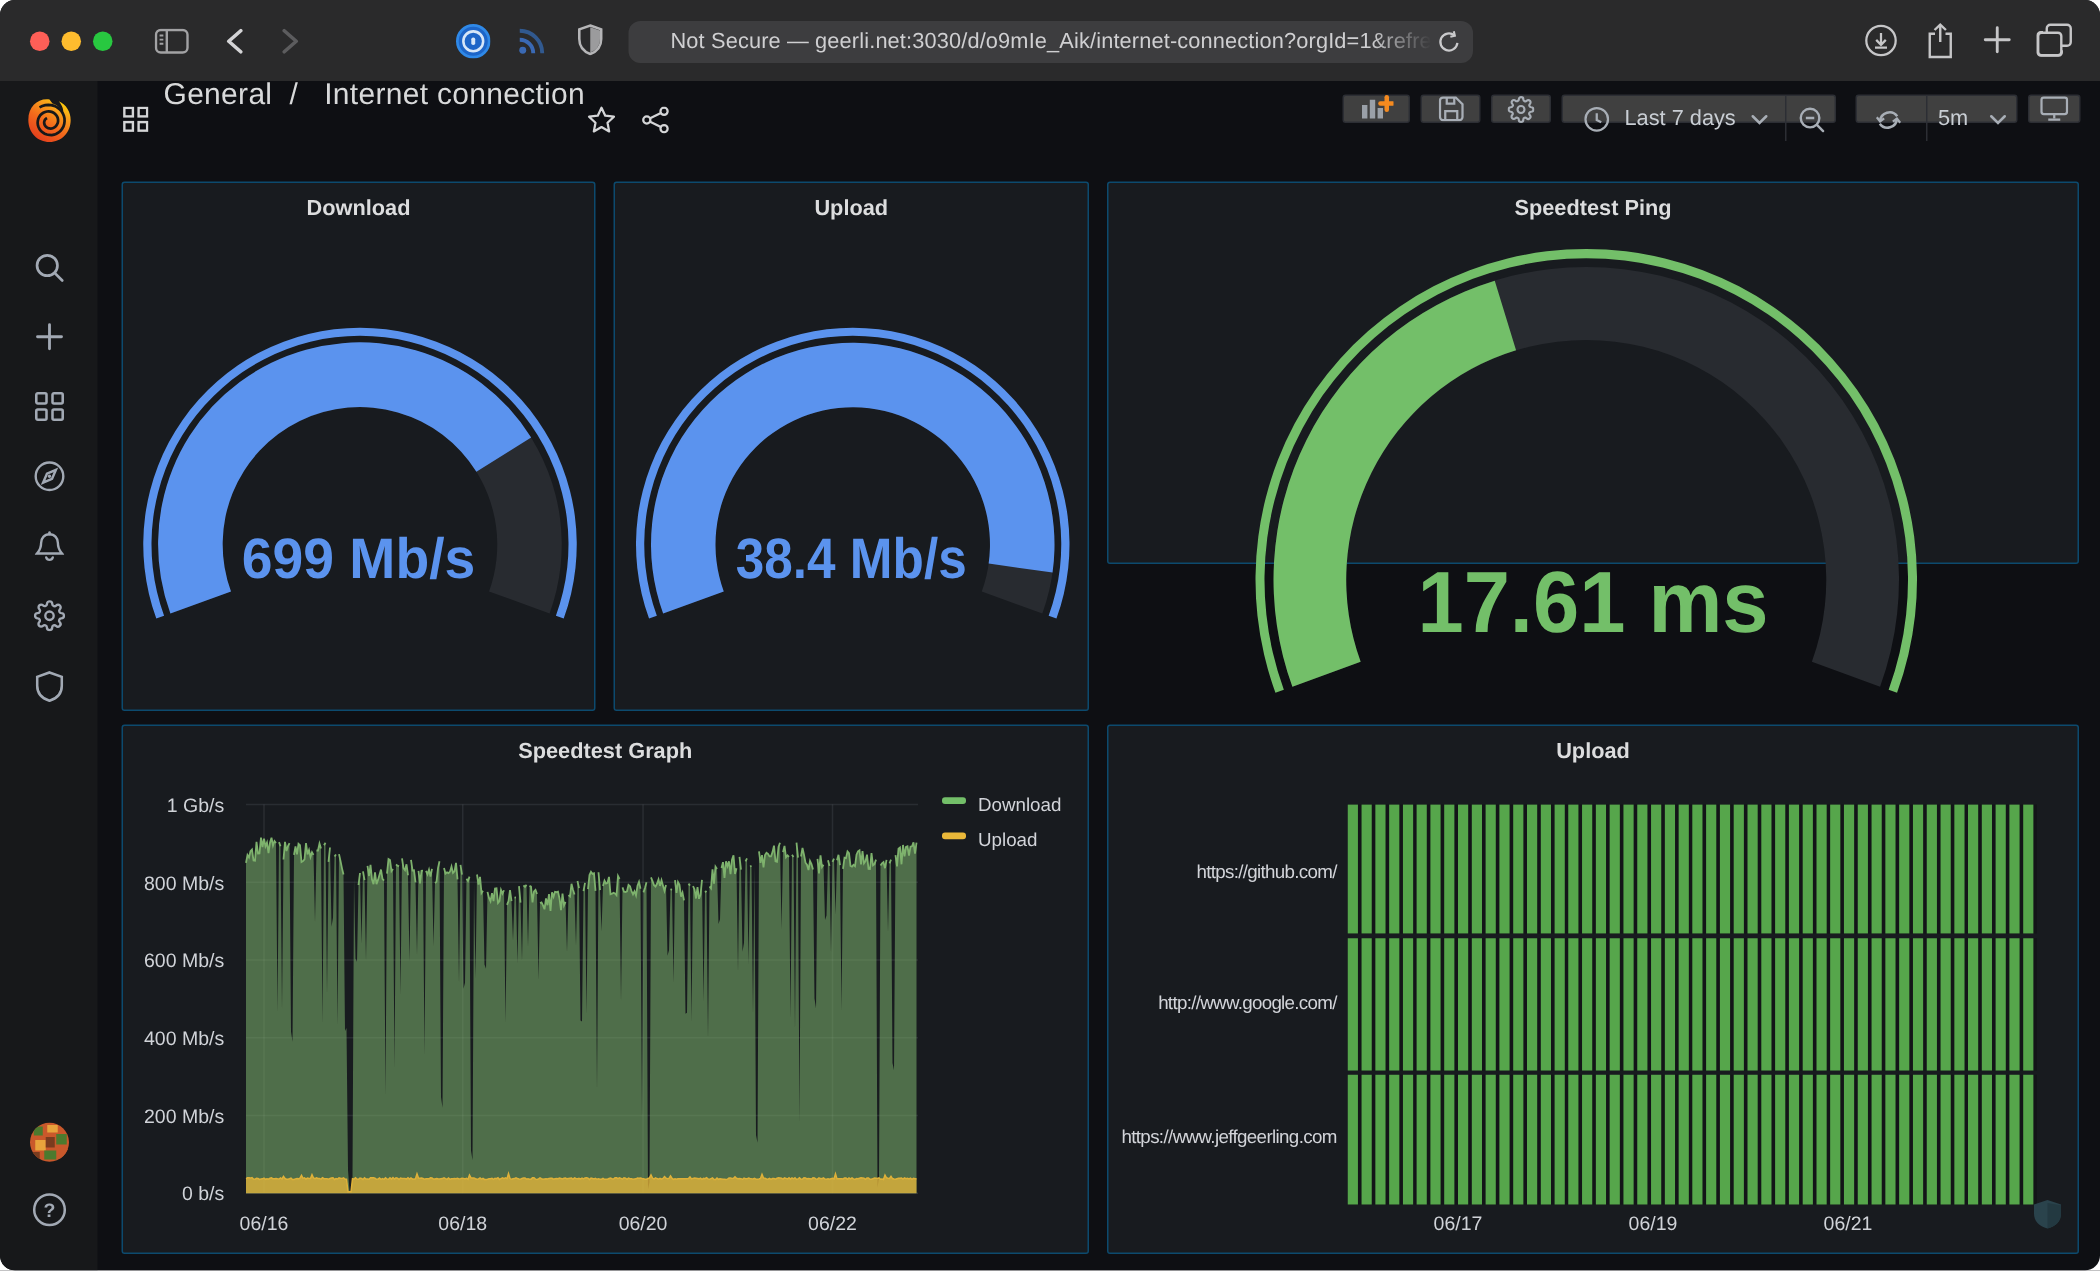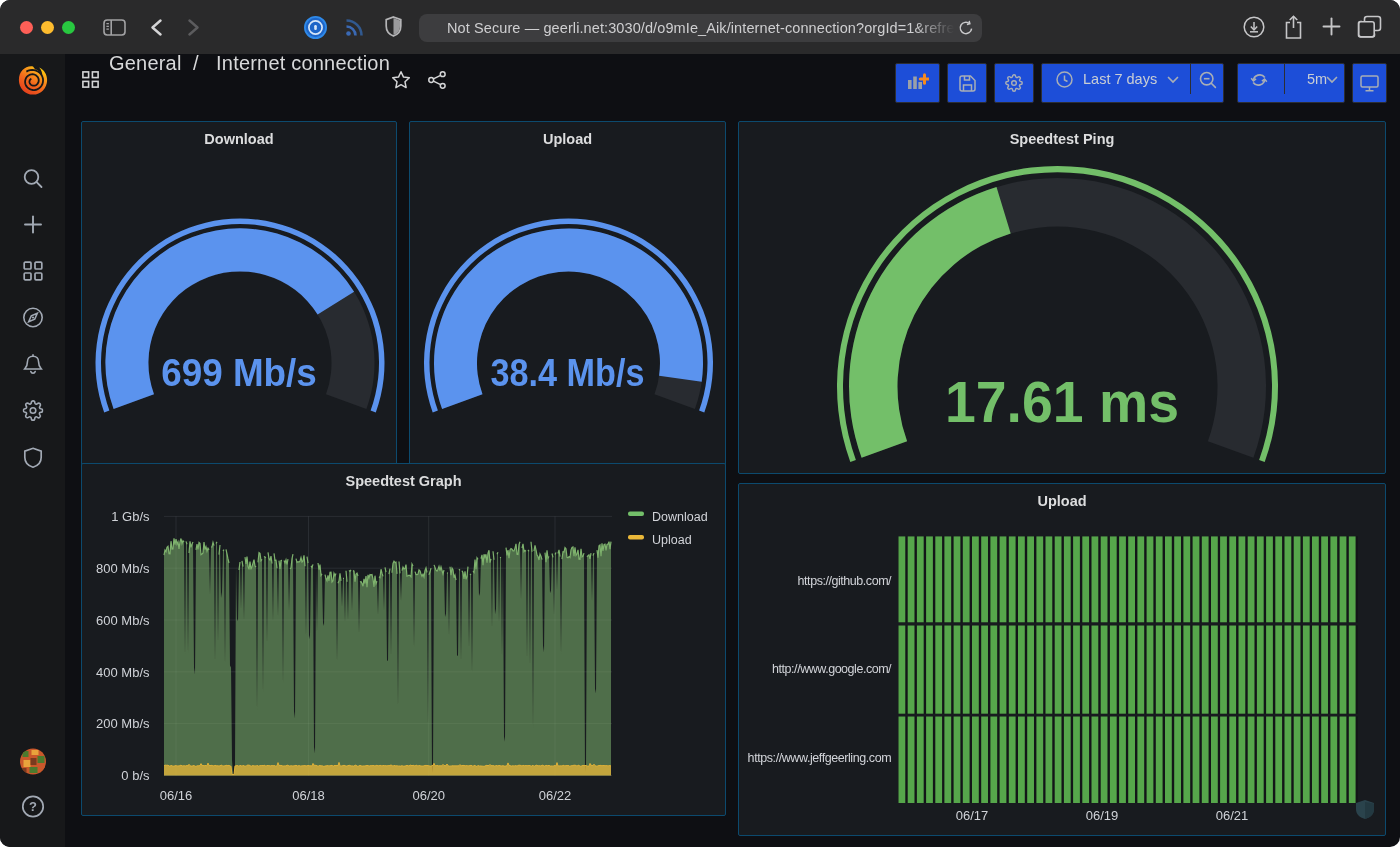--- a/index.html
+++ b/index.html
@@ -5,21 +5,21 @@
 .win{position:relative;width:1400px;height:847px;border-radius:10px;overflow:hidden;background:#0E0F13}
 .chrome{position:absolute;top:0;left:0;width:1400px;height:54px;background:#2A2A2B}
 .tl{position:absolute;top:20.5px;width:13px;height:13px;border-radius:50%}
 .pill{position:absolute;left:419px;top:14px;width:563px;height:28px;border-radius:8px;background:#3D3D3F;overflow:hidden}
 .pill .url{position:absolute;left:28px;top:0;height:28px;line-height:28px;font-size:14.5px;color:#CFCFD1;white-space:nowrap;letter-spacing:0.1px}
 .pill .fade{position:absolute;right:28px;top:0;width:40px;height:28px;background:linear-gradient(to right,rgba(61,61,63,0),#3D3D3F)}
 .cicon{position:absolute;top:16px}
 .sidebar{position:absolute;top:54px;left:0;width:65px;height:793px;background:#17181A}
 .sicon{position:absolute;left:50%;transform:translateX(-50%);color:#9FA7B3}
 .crumb{position:absolute;top:52px;left:109px;font-size:20px;color:#D8D9DA;letter-spacing:0.2px}
-.tbtn{position:absolute;top:63px;height:40px;box-sizing:border-box;background:#1d4ed8;border:1px solid #2C2E34;border-radius:2px;color:#A8AEB6;display:flex;align-items:center;justify-content:center}
+.tbtn{position:absolute;top:63px;height:19px;box-sizing:border-box;background:#404040;border:1px solid #2C2E34;border-radius:2px;color:#A8AEB6;display:flex;align-items:center;justify-content:center}
 .panel{position:absolute;background:#181B1F;border:1px solid #0c4a6e;border-radius:2px;box-sizing:border-box}
 .ptitle{position:absolute;top:9px;left:0;right:0;text-align:center;font-size:14.5px;font-weight:bold;color:#DCDDDE}
 .gval{position:absolute;left:0;right:0;text-align:center;font-weight:bold;transform-origin:center}
 svg{display:block}
 .alabel{fill:#D0D3D8;font-family:"Liberation Sans",sans-serif;font-size:13px}
 .ulabel{fill:#D2D4D9;font-family:"Liberation Sans",sans-serif;font-size:12.5px}
 </style></head><body>
 <div class="win">
   <div class="chrome">
     <div class="tl" style="left:20px;background:#FE5F57"></div>
@@ -208,21 +208,21 @@
       </svg>
   </div>
   <div class="tbtn" style="left:1237px;width:108px">
     <svg style="position:absolute;left:12px;top:7px" width="18" height="18" viewBox="0 0 18 18" fill="none" stroke="#A8AEB6" stroke-width="1.7">
         <path d="M3.2 11.5 A 6.3 6.3 0 0 0 14.6 8.2"></path>
         <path d="M14.8 6.5 A 6.3 6.3 0 0 0 3.4 9.8"></path>
         <polyline points="1.2,7.2 3.4,9.9 6.1,7.9" stroke-width="1.5"></polyline>
         <polyline points="16.8,10.8 14.6,8.1 11.9,10.1" stroke-width="1.5"></polyline>
       </svg>
     <div style="position:absolute;left:46px;top:0;width:1px;height:30px;background:#2C2E34"></div>
-    <span style="position:absolute;left:69px;top:6.5px;font-size:14.5px;color:#C9CED4">5m</span>
+    <span style="position:absolute;left:54px;top:6.5px;font-size:14.5px;color:#C9CED4">5m</span>
     <svg style="position:absolute;left:88px;top:12px" width="12" height="8" viewBox="0 0 12 8" fill="none" stroke="#A8AEB6" stroke-width="1.7" stroke-linecap="round">
         <polyline points="1.5,1.5 6,6 10.5,1.5"></polyline>
       </svg>
   </div>
   <div class="tbtn" style="left:1352px;width:35px">
     <svg width="19" height="17" viewBox="0 0 19 17" fill="none" stroke="#A8AEB6" stroke-width="1.5">
         <rect x="1" y="1" width="17" height="11" rx="1.5"></rect>
         <line x1="9.5" y1="12" x2="9.5" y2="15"></line>
         <line x1="5.5" y1="15.8" x2="13.5" y2="15.8"></line>
       </svg>
@@ -238,30 +238,30 @@
   </div>
   <div class="panel" style="left:409px;top:121px;width:317px;height:353px">
     <div class="ptitle">Upload</div>
     <svg width="315" height="351" viewBox="0 0 315 351">
         <path d="M32.1 287.0 A134.5 134.5 0 1 1 284.9 287.0 L244.5 272.3 A91.5 91.5 0 1 0 72.5 272.3 Z" fill="#282B30"></path>
         <path d="M32.1 287.0 A134.5 134.5 0 1 1 291.7 259.7 L249.1 253.7 A91.5 91.5 0 1 0 72.5 272.3 Z" fill="#5B93EE"></path>
         <path d="M22.7 290.4 A144.5 144.5 0 1 1 294.3 290.4 L289.1 288.5 A139.0 139.0 0 1 0 27.9 288.5 Z" fill="#5B93EE"></path>
       </svg>
     <div class="gval" style="top:232px;font-size:38px;line-height:38px;color:#5B93EE;transform:scaleX(0.90)">38.4 Mb/s</div>
   </div>
-  <div class="panel" style="left:738px;top:121px;width:648px;height:353px">
+  <div class="panel" style="left:738px;top:121px;width:648px;height:255px">
     <div class="ptitle">Speedtest Ping</div>
     <svg width="646" height="351" viewBox="0 0 646 351">
         <path d="M122.6 335.8 A208.5 208.5 0 1 1 514.4 335.8 L468.9 319.2 A160.0 160.0 0 1 0 168.1 319.2 Z" fill="#282B30"></path>
         <path d="M122.6 335.8 A208.5 208.5 0 0 1 257.5 65.1 L271.7 111.5 A160.0 160.0 0 0 0 168.1 319.2 Z" fill="#73BF69"></path>
         <path d="M111.3 339.9 A220.5 220.5 0 1 1 525.7 339.9 L520.1 337.9 A214.5 214.5 0 1 0 116.9 337.9 Z" fill="#73BF69"></path>
       </svg>
     <div class="gval" style="top:251px;font-size:58px;line-height:58px;color:#73BF69;transform:scaleX(0.955)">17.61 ms</div>
   </div>
-  <div class="panel" style="left:81px;top:463px;width:645px;height:353px">
+  <div class="panel" style="left:81px;top:483px;width:645px;height:353px">
     <div class="ptitle">Speedtest Graph</div>
     <svg width="643" height="351" viewBox="0 0 643 351">
       <g stroke="rgba(226,233,244,0.09)" stroke-width="1">
         <line x1="82" y1="52.4" x2="530" y2="52.4"></line>
         <line x1="82" y1="104.2" x2="530" y2="104.2"></line>
         <line x1="82" y1="156" x2="530" y2="156"></line>
         <line x1="82" y1="207.8" x2="530" y2="207.8"></line>
         <line x1="82" y1="259.6" x2="530" y2="259.6"></line>
         <line x1="94" y1="52.4" x2="94" y2="311.5"></line>
         <line x1="226.5" y1="52.4" x2="226.5" y2="311.5"></line>

